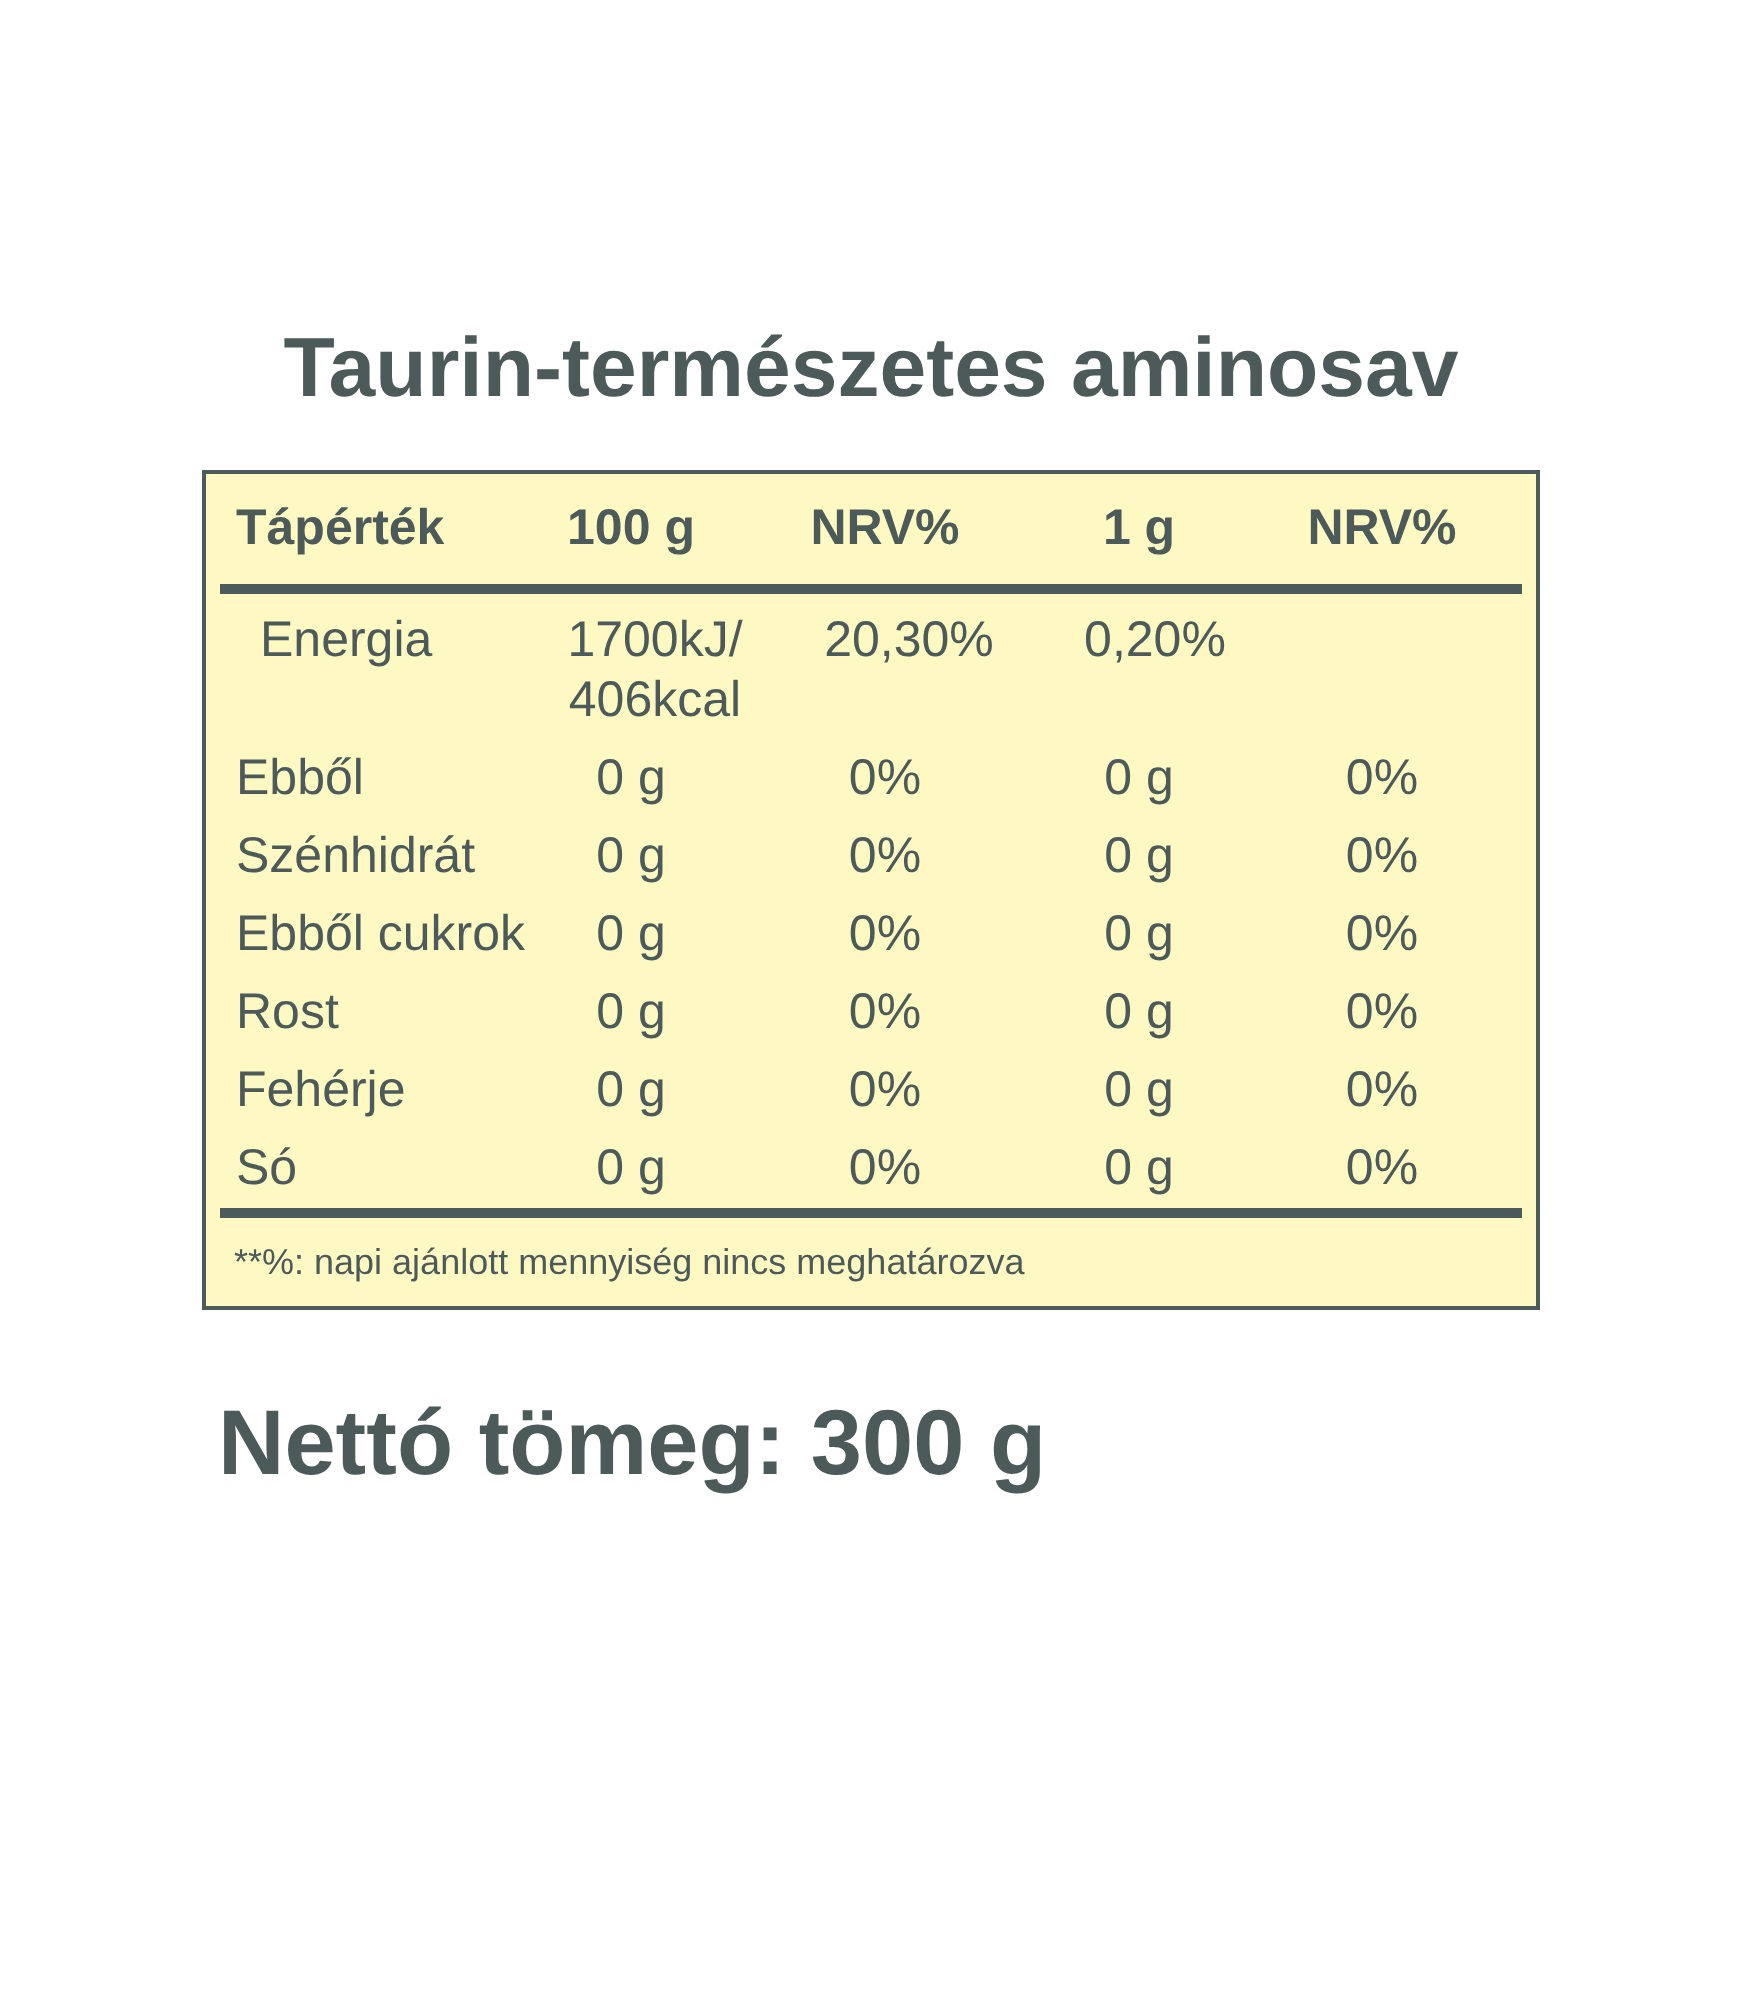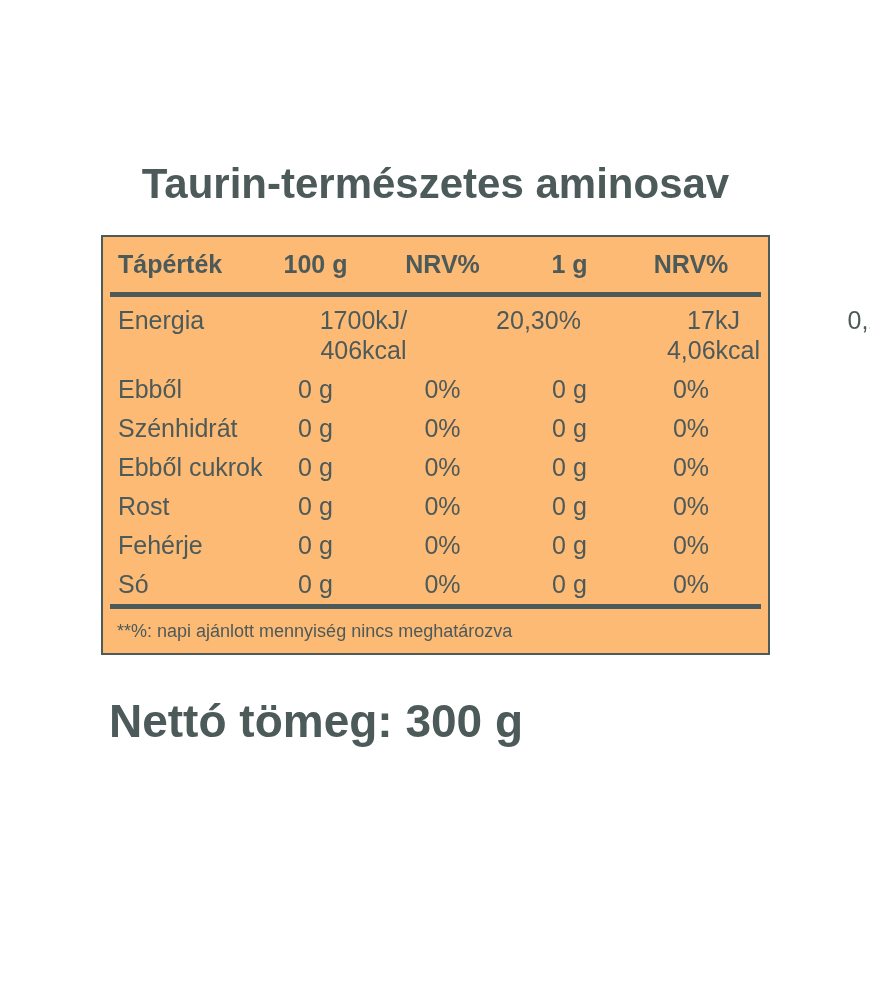--- a/index.html
+++ b/index.html
@@ -19,44 +19,43 @@
     font-size:42px;
     font-weight:bold;
     text-align:center;
     line-height:1.15;
     letter-spacing:0px;
     white-space:nowrap;
   }
   .nutrition-table {
     margin-top:27px;
     border:2px solid #4d5a5a;
-    background:#fdba74;
+    background:#fef9c3;
   }
   .grid-row {
     display:grid;
     grid-template-columns:160px 105px 149px 105px 146px;
     align-items:center;
     font-size:25px;
   }
   .grid-row .c { text-align:center; line-height:1.1; }
   .grid-row .c.label { text-align:left; padding-left:15px; }
   .grid-row .c.last { padding-right:8px; }
   .thead { height:55px; font-weight:bold; }
   .rule {
     height:5px;
     background:#4d5a5a;
     margin:0 7px;
   }
   .row { height:39px; }
   .row-energia {
     height:auto;
     align-items:start;
-    padding:8px 0 5px 0;
+    padding:8px 0 5px 12px;
     line-height:30px;
-    gap:48px;
   }
   .row-energia .c { line-height:30px; }
   .notes {
     padding:9px 10px 8px 14px;
     font-size:18px;
     line-height:27px;
   }
   .net-weight {
     margin-top:39px;
     padding-left:8px;
@@ -84,24 +83,20 @@
 
     <div class="rule"></div>
 
     <div class="grid-row row-energia">
       <div class="c label">Energia</div>
       <div class="c">
         <div>1700kJ/</div>
         <div>406kcal</div>
       </div>
       <div class="c">20,30%</div>
-      <div class="c">
-        <div>17kJ</div>
-        <div>4,06kcal</div>
-      </div>
       <div class="c last">0,20%</div>
     </div>
 
     <div class="grid-row row">
       <div class="c label">Ebből</div>
       <div class="c">0 g</div>
       <div class="c">0%</div>
       <div class="c">0 g</div>
       <div class="c last">0%</div>
     </div>

